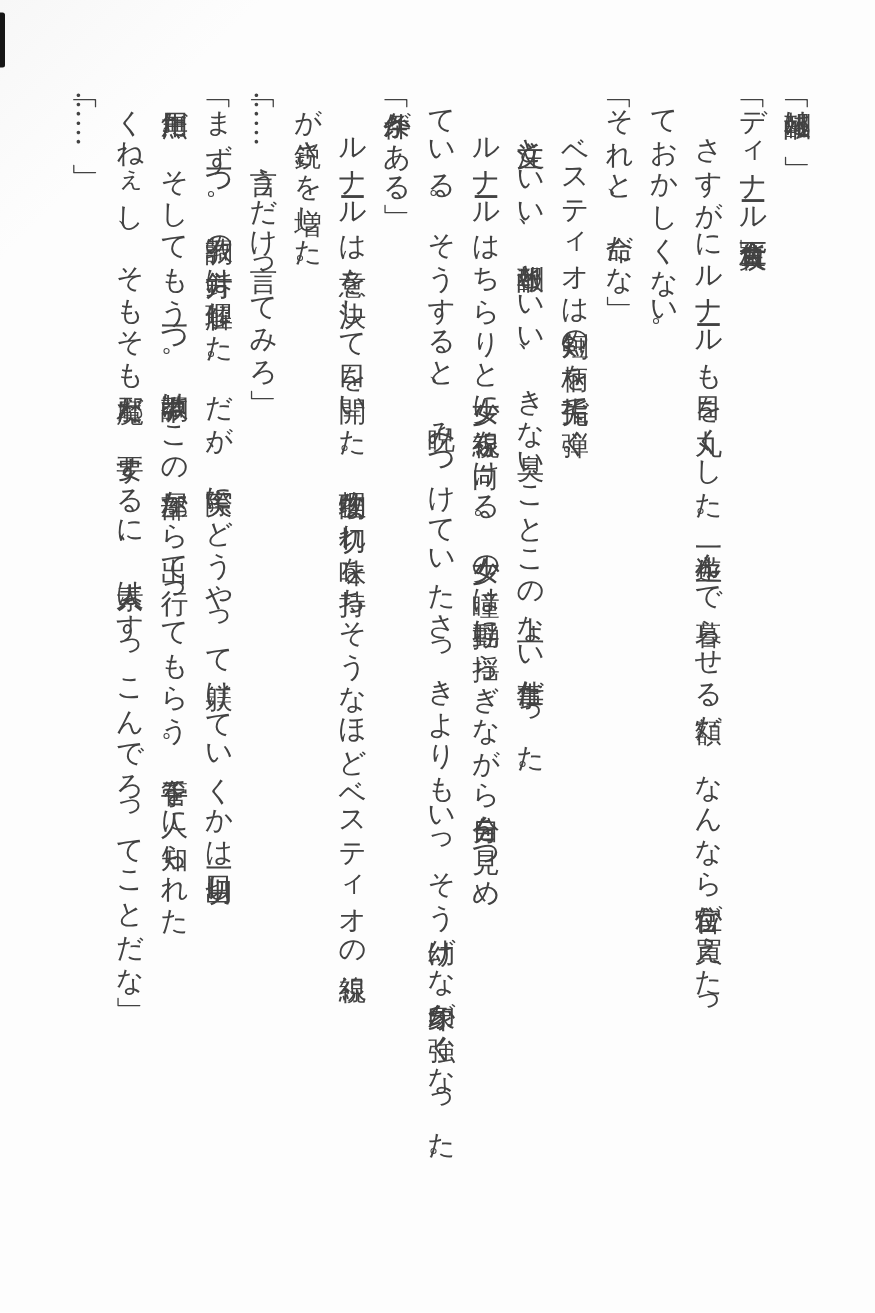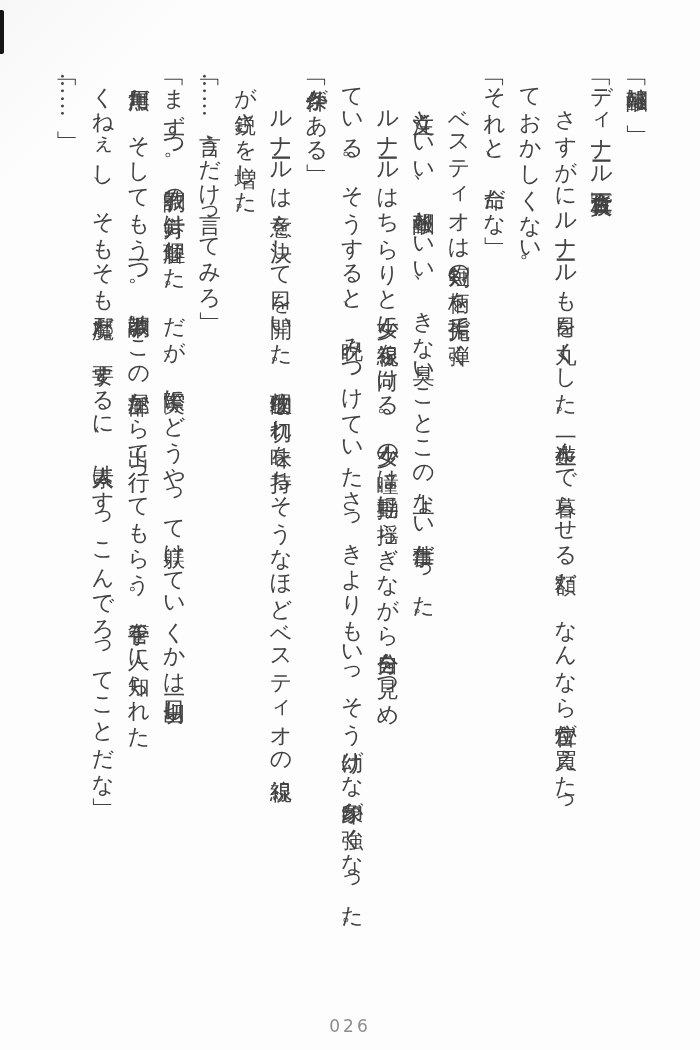--- a/index.html
+++ b/index.html
@@ -81,15 +81,14 @@
     <div class="col">「条件がある」</div>
     <div class="col indent">ルナールは意を決して口を開いた。物理的な切れ味を持ちそうなほどベスティオの視線</div>
     <div class="col">が鋭さを増した。</div>
     <div class="col">「……言うだけ言ってみろ」</div>
     <div class="col">「まず一つ。調教の方針は理解した。だが、実際にどうやって躾けていくかは一切口出し</div>
     <div class="col">無用だ。そしてもう一つ。調教中はこの部屋から出て行ってもらう。手管を人に知られた</div>
     <div class="col">くねぇし、そもそも邪魔だ。要するに、素人はすっこんでろってことだな」</div>
     <div class="col">「……」</div>
   </div>
 
-  <div class="page-num">026</div>
 
 </div>
 
 </body></html>

